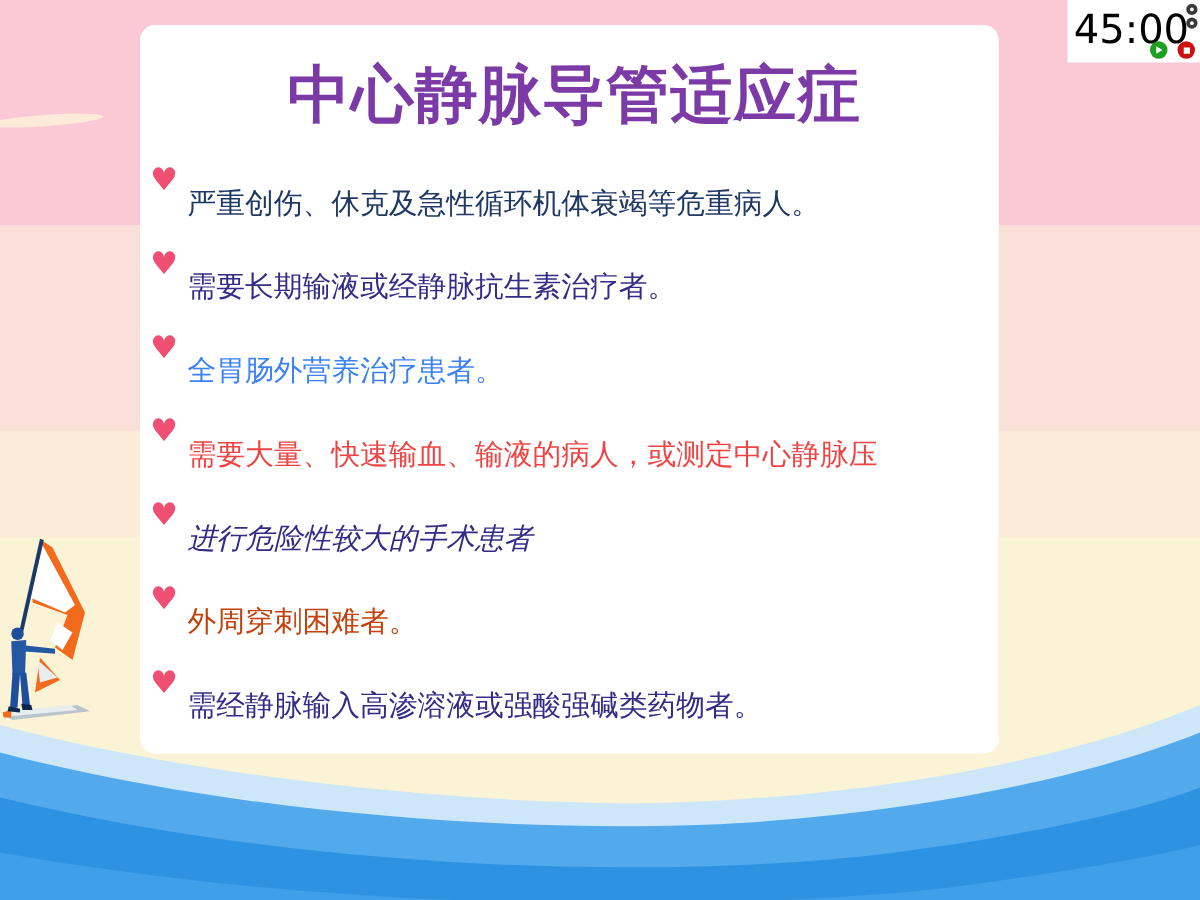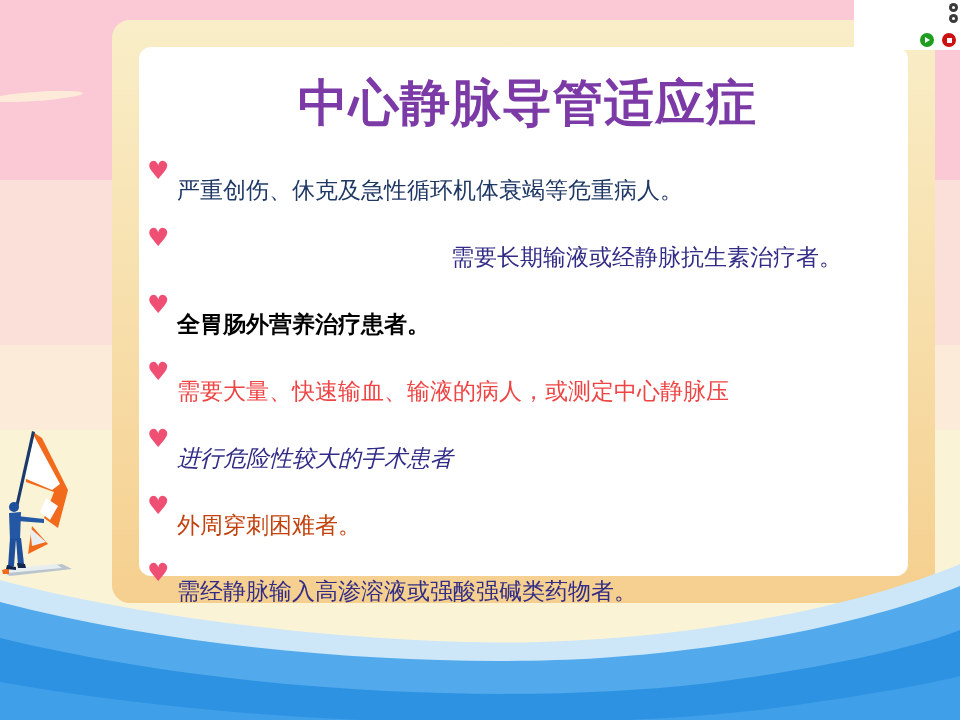--- a/index.html
+++ b/index.html
@@ -16,23 +16,23 @@
       #fbdfd9 180px, #fbdfd9 345px,
       #fcebd8 345px, #fcebd8 430px,
       #fbf3d6 430px, #fbf3d6 100%);
   }
   .swoosh{
     position:absolute;left:-12px;top:92px;width:95px;height:9px;z-index:1;
     background:#fdead9;border-radius:50%;transform:rotate(-4deg);
   }
   
   .card{
-    position:absolute;left:112px;top:20px;width:823px;height:583px;z-index:2;
+    position:absolute;left:112px;top:20px;width:687px;height:583px;z-index:2;
     background:linear-gradient(#f9eec8,#f5cf8e);
-    border-radius:18px;padding:27px;box-sizing:border-box;
+    border-radius:18px;padding:0;box-sizing:border-box;
   }
   .card-inner{
     background:#ffffff;border-radius:12px;width:100%;height:100%;
     box-sizing:border-box;padding:6px 0 0 8px;
   }
   .title{
     margin:16px 0 10px 0;text-align:center;
     font-size:50px;font-weight:bold;line-height:68px;
     color:#7b3aa6;letter-spacing:1px;
   }
@@ -97,25 +97,25 @@
 <div class="card">
   <div class="card-inner">
     <h1 class="title">中心静脉导管适应症</h1>
     <ul class="bullets">
       <li>
         <span class="heart">♥</span>
         <span class="btext" style="color: rgb(31, 56, 100);">严重创伤、休克及急性循环机体衰竭等危重病人。</span>
       </li>
       <li>
         <span class="heart">♥</span>
-        <span class="btext" style="color: rgb(50, 44, 134); text-align: right;">需要长期输液或经静脉抗生素治疗者。</span>
+        <span class="btext" style="color: rgb(50, 44, 134);">需要长期输液或经静脉抗生素治疗者。</span>
       </li>
       <li>
         <span class="heart">♥</span>
-        <span class="btext" style="color: #000000; font-weight: bold;">全胃肠外营养治疗患者。</span>
+        <span class="btext" style="color: #3b82f6;">全胃肠外营养治疗患者。</span>
       </li>
       <li>
         <span class="heart">♥</span>
         <span class="btext" style="color: #ef4444;">需要大量、快速输血、输液的病人，或测定中心静脉压</span>
       </li>
       <li>
         <span class="heart">♥</span>
         <span class="btext" style="color: rgb(50, 44, 134); font-style: italic;">进行危险性较大的手术患者</span>
       </li>
       <li>
@@ -156,17 +156,18 @@
 </svg>
 
 <svg class="waves" viewBox="0 0 960 170" preserveAspectRatio="none">
   <path d="M0,30 C180,78 420,96 540,92 C720,86 870,52 960,14 L960,170 L0,170 Z" fill="#cde7f8"></path>
   <path d="M0,52 C200,104 440,118 600,108 C770,96 890,64 960,36 L960,170 L0,170 Z" fill="#52aaec"></path>
   <path d="M0,88 C240,146 520,154 700,134 C830,118 920,96 960,80 L960,170 L0,170 Z" fill="#2e92e2"></path>
   <path d="M0,132 C260,178 560,182 760,160 C850,148 920,136 960,126 L960,170 L0,170 Z" fill="#3f9fe8"></path>
 </svg>
 
 <div class="timer">
+  <span class="timer-value">45:00</span>
   <span class="knob knob1"></span>
   <span class="knob knob2"></span>
   <span class="tbtn play"></span>
   <span class="tbtn stop"></span>
 </div>
 
 </body></html>

